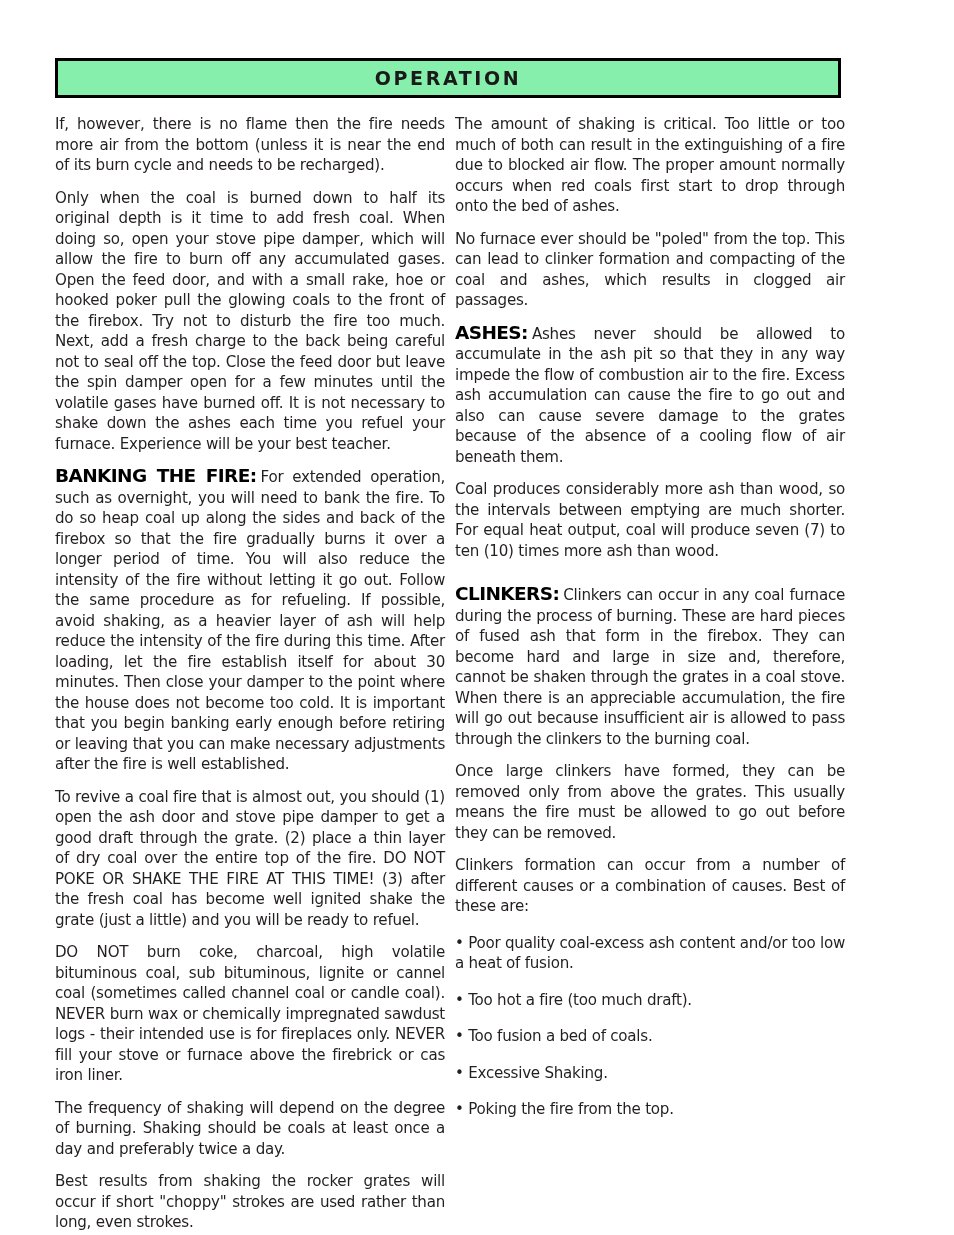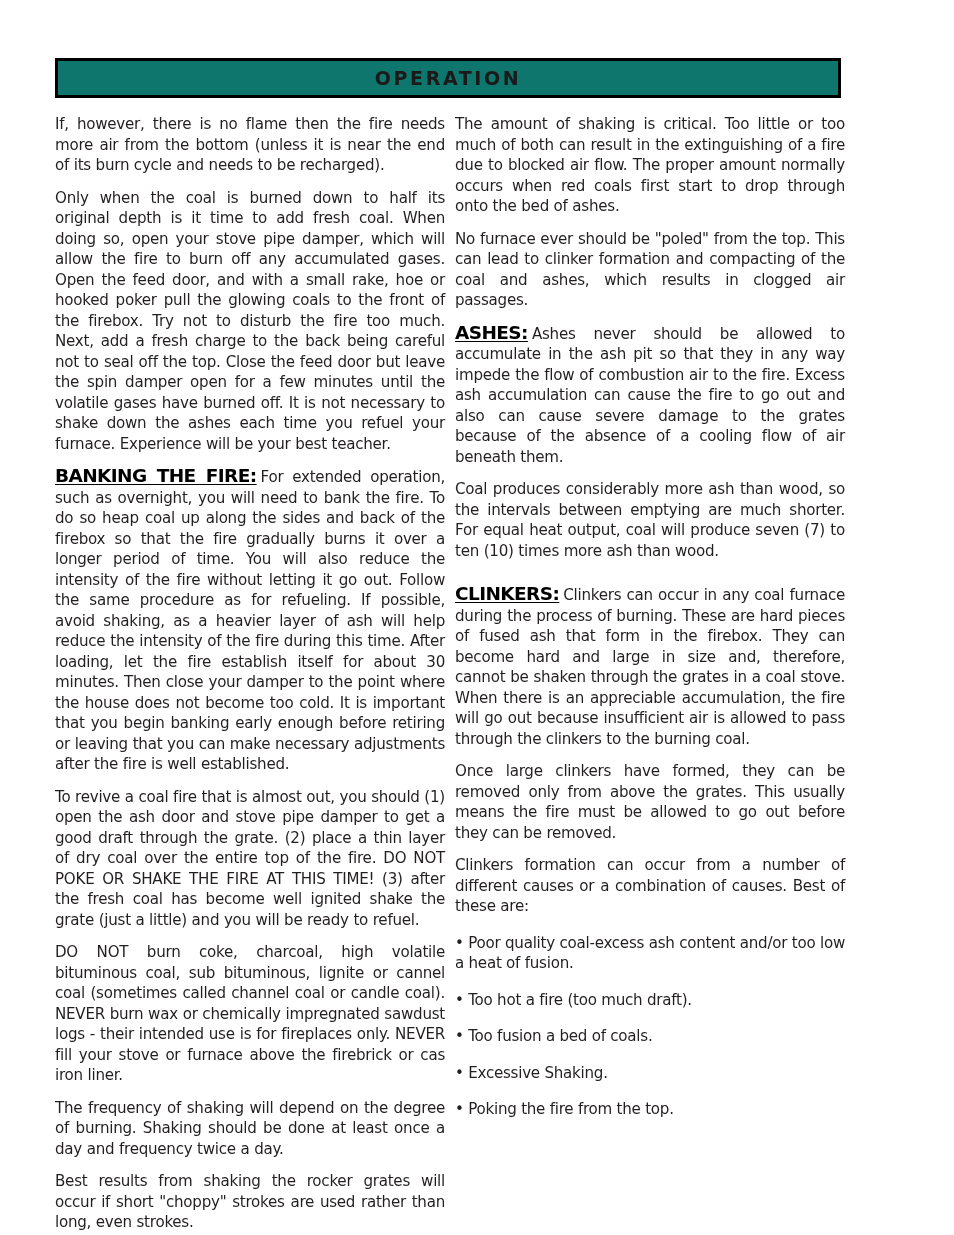--- a/index.html
+++ b/index.html
@@ -23,21 +23,21 @@
     height: 1235px;
   }
 
   
   .banner {
     position: absolute;
     left: 55px;
     top: 58px;
     width: 786px;
     height: 40px;
-    background: #0f766e;
+    background: #86efac;
     border: 3px solid #000000;
     box-sizing: border-box;
     display: flex;
     align-items: center;
     justify-content: center;
   }
   .banner-title {
     font-size: 19px;
     font-weight: bold;
     letter-spacing: 2.6px;
@@ -81,21 +81,20 @@
     color: #231f20;
     font-family: "DejaVu Sans", sans-serif;
     letter-spacing: -0.25px;
   }
 
   
   .heading {
     font-family: "DejaVu Sans", sans-serif;
     font-weight: bold;
     font-size: 18.5px;
-    text-decoration: underline;
     text-underline-offset: 2px;
     letter-spacing: -0.6px;
     color: #000000;
     white-space: nowrap;
   }
   .heading-gap { display: inline-block; width: 4px; }
 
   .spacer-sm { height: 7px; }
 </style>
 </head>
@@ -115,21 +114,21 @@
 
       <p class="para">Only when the coal is burned down to half its original depth is it time to add fresh coal.  When doing so, open your stove pipe damper, which will allow the fire to burn off any accumulated gases.  Open the feed door, and with a small rake, hoe or hooked poker pull the glowing coals to the front of the firebox.  Try not to disturb the fire too much.  Next, add a fresh charge to the back being careful not to seal off the top.   Close the feed door but leave the spin damper open for a few minutes until the volatile gases have burned off.  It is not necessary to shake down the ashes each time you refuel your furnace.  Experience will be your best teacher.</p>
 
       <p class="para"><span class="heading">BANKING THE FIRE:</span><span class="heading-gap"></span><span>For extended operation, such as overnight, you will need to bank the fire.  To do so heap coal up along the sides and back of the firebox so that the fire gradually burns it over a longer period of time.  You will also reduce the intensity of the fire without letting it go out.  Follow the same procedure as for refueling.  If possible, avoid shaking, as a heavier layer of ash will help reduce the intensity of the fire during this time.  After loading, let the fire establish itself for about 30 minutes.  Then close your damper to the point where the house does not become too cold.  It is important that you begin banking early enough before retiring or leaving that you can make necessary adjustments after the fire is well established.</span></p>
 
       <p class="para">To revive a coal fire that is almost out, you should (1) open the ash door and stove pipe damper to get a good draft through the grate.  (2) place a thin layer of dry coal over the entire top of the fire.  DO NOT POKE OR SHAKE THE FIRE AT THIS TIME!  (3) after the fresh coal has become well ignited shake the grate (just a little) and you will be ready to refuel.</p>
 
       <p class="para">DO NOT burn coke, charcoal, high volatile bituminous coal, sub bituminous, lignite or cannel coal (sometimes called channel coal or candle coal).  NEVER burn wax or chemically impregnated sawdust logs - their intended use is for fireplaces only.  NEVER fill your stove or furnace above the firebrick or cas iron liner.</p>
 
 
-      <p class="para">The frequency of shaking will depend on the degree of burning.  Shaking should be done at least once a day and frequency twice a day.</p>
+      <p class="para">The frequency of shaking will depend on the degree of burning.  Shaking should be coals at least once a day and preferably twice a day.</p>
 
       <p class="para last">Best results from shaking the rocker grates will occur if short "choppy" strokes are used rather than long, even strokes.</p>
 
     </div>
 
     <div class="col right">
 
       <p class="para">The amount of shaking is critical.   Too little or too much of both can result in the extinguishing of a fire due to blocked air flow.   The proper amount normally occurs when red coals first start to drop through onto the bed of ashes.</p>
 
       <p class="para">No furnace ever should be "poled" from the top.  This can lead to clinker formation and compacting of the coal and ashes, which results in clogged air passages.</p>

